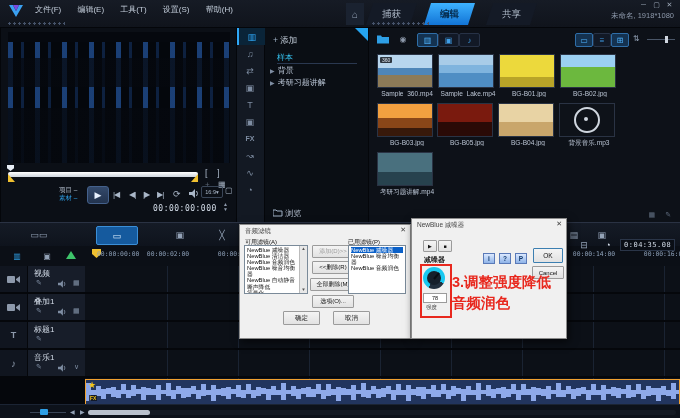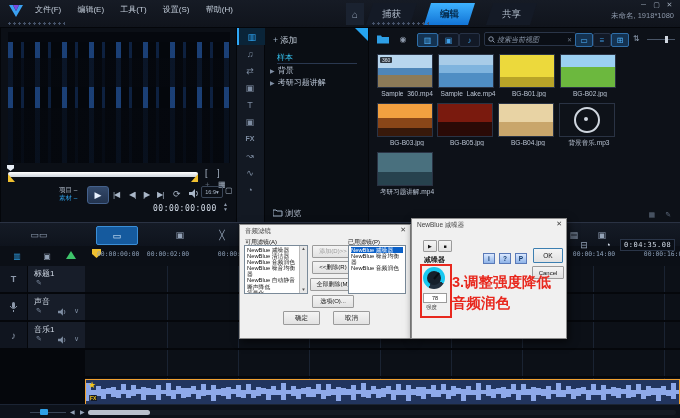--- a/index.html
+++ b/index.html
@@ -183,28 +183,20 @@
 
   <div class="abs panel" style="left:368px;top:27px;width:312px;height:195px;background:#0d1118;">
     <div class="abs grip" style="left:2px;top:-6px;width:58px;"></div>
     <svg class="abs" style="left:8px;top:6px;" width="13" height="10" viewBox="0 0 13 10">
         <path d="M0,1.5 h4 l1,1.5 h7 v6.5 h-12 z" fill="#2e9fe6"></path>
       </svg>
     <span class="abs ic" style="left:28px;top:5px;width:12px;height:12px;font-size:8px;color:#8d99ab;">◉</span>
     <div class="abs lbtn ic active" style="left:48px;top:5px;width:19px;height:12px;">▥</div>
     <div class="abs lbtn ic" style="left:69px;top:5px;width:19px;height:12px;">▣</div>
     <div class="abs lbtn ic" style="left:90px;top:5px;width:19px;height:12px;">♪</div>
-    <div class="abs search" style="left:115px;top:4px;width:84px;height:12px;">
-      <svg width="7" height="7" viewBox="0 0 7 7">
-          <circle cx="3" cy="3" r="2.2" fill="none" stroke="#8a96a8" stroke-width="1"></circle>
-          <line x1="4.6" y1="4.6" x2="6.5" y2="6.5" stroke="#8a96a8" stroke-width="1"></line>
-        </svg>
-      <input placeholder="搜索当前视图" style="">
-      <span style="color:#6a7686;font-size:6px;">✕</span>
-    </div>
     <div class="abs lbtn ic active" style="left:206px;top:5px;width:16px;height:12px;">▭</div>
     <div class="abs lbtn ic" style="left:224px;top:5px;width:16px;height:12px;">≡</div>
     <div class="abs lbtn ic active" style="left:242px;top:5px;width:16px;height:12px;">⊞</div>
     <span class="abs ic" style="left:264px;top:6px;font-size:8px;">⇅</span>
     <div class="abs" style="left:278px;top:11px;width:28px;height:1px;background:#4a5668;">
       <div style="position:absolute;left:18px;top:-3px;width:3px;height:7px;background:#cfd6df;"></div>
     </div>
 
     <div class="abs" style="left:8px;top:26px;display:flex;flex-wrap:wrap;width:302px;">
       <div style="width:60px;margin-right:1px;margin-bottom:6px;">
@@ -285,41 +277,55 @@
     <span class="rlabel" style="left:665px;transform:translateX(-50%);">00:00:16:00</span>
 
     <span class="abs ic" style="left:552px;top:-7px;width:12px;height:12px;font-size:9px;">⊕</span>
     <span class="abs ic" style="left:578px;top:-7px;width:12px;height:12px;font-size:9px;">⊟</span>
     <span class="abs ic" style="left:602px;top:-7px;width:12px;height:12px;font-size:9px;color:#d4dde9;">◔</span>
     <div class="abs tc" style="left:620px;top:-7px;background:#0a0e15;border:1px solid #2a3548;padding:1px 3px;font-size:7px;">0:04:35.08</div>
   </div>
 
   <div class="abs" style="left:0;top:266px;width:85px;">
     <div class="trackhead" style="position:relative;height:26px;">
+      <div class="ticoncell abs ic" style="left:0;top:0;width:27px;height:26px;">
+        <svg width="13" height="9" viewBox="0 0 13 9">
+            <rect x="0" y="1" width="8" height="7" rx="1" fill="#8d99ab"></rect>
+            <polygon points="9,4 13,1 13,8 9,5" fill="#8d99ab"></polygon>
+          </svg>
+      </div>
+      <span class="tname abs" style="left:34px;top:2px;">视频</span>
+      <span class="subic abs" style="left:36px;top:13px;">✎</span>
+      <svg class="abs" style="left:58px;top:14px;" width="9" height="8" viewBox="0 0 11 9">
+          <polygon points="0,3 3,3 6,0 6,9 3,6 0,6" fill="#7e8da2"></polygon>
+          <path d="M7.5,2 Q9.5,4.5 7.5,7" stroke="#7e8da2" fill="none" stroke-width="1"></path>
+        </svg>
+      <span class="subic abs" style="left:73px;top:13px;">▦</span>
+    </div>
+    <div class="trackhead" style="position:relative;height:26px;">
+      <div class="ticoncell abs ic" style="left:0;top:0;width:27px;height:26px;">
+        <svg width="13" height="9" viewBox="0 0 13 9">
+            <rect x="0" y="1" width="8" height="7" rx="1" fill="#8d99ab"></rect>
+            <polygon points="9,4 13,1 13,8 9,5" fill="#8d99ab"></polygon>
+          </svg>
+      </div>
+      <span class="tname abs" style="left:34px;top:2px;">叠加1</span>
+      <span class="subic abs" style="left:36px;top:13px;">✎</span>
+      <svg class="abs" style="left:58px;top:14px;" width="9" height="8" viewBox="0 0 11 9">
+          <polygon points="0,3 3,3 6,0 6,9 3,6 0,6" fill="#7e8da2"></polygon>
+          <path d="M7.5,2 Q9.5,4.5 7.5,7" stroke="#7e8da2" fill="none" stroke-width="1"></path>
+        </svg>
+      <span class="subic abs" style="left:73px;top:13px;">▦</span>
+    </div>
+    <div class="trackhead" style="position:relative;height:26px;">
       <div class="ticoncell abs ic" style="left:0;top:0;width:27px;height:26px;color:#8d99ab;font-size:9px;font-weight:bold;">
           <span>T</span>
         </div>
       <span class="tname abs" style="left:34px;top:2px;">标题1</span>
       <span class="subic abs" style="left:36px;top:13px;">✎</span>
-    </div>
-    <div class="trackhead" style="position:relative;height:26px;">
-      <div class="ticoncell abs ic" style="left:0;top:0;width:27px;height:26px;">
-        <svg width="9" height="11" viewBox="0 0 9 11">
-            <rect x="3" y="0" width="3" height="6" rx="1.5" fill="#8d99ab"></rect>
-            <path d="M1,4 q3.5,5 7,0" stroke="#8d99ab" fill="none" stroke-width="1"></path>
-            <line x1="4.5" y1="8" x2="4.5" y2="10" stroke="#8d99ab" stroke-width="1"></line>
-          </svg>
-      </div>
-      <span class="tname abs" style="left:34px;top:2px;">声音</span>
-      <span class="subic abs" style="left:36px;top:13px;">✎</span>
-      <svg class="abs" style="left:58px;top:14px;" width="9" height="8" viewBox="0 0 11 9">
-          <polygon points="0,3 3,3 6,0 6,9 3,6 0,6" fill="#7e8da2"></polygon>
-          <path d="M7.5,2 Q9.5,4.5 7.5,7" stroke="#7e8da2" fill="none" stroke-width="1"></path>
-        </svg>
-      <span class="subic abs" style="left:74px;top:13px;">∨</span>
     </div>
     <div class="trackhead" style="position:relative;height:26px;">
       <div class="ticoncell abs ic" style="left:0;top:0;width:27px;height:26px;color:#8d99ab;font-size:10px;">
           <span>♪</span>
         </div>
       <span class="tname abs" style="left:34px;top:2px;">音乐1</span>
       <span class="subic abs" style="left:36px;top:13px;">✎</span>
       <svg class="abs" style="left:58px;top:14px;" width="9" height="8" viewBox="0 0 11 9">
           <polygon points="0,3 3,3 6,0 6,9 3,6 0,6" fill="#7e8da2"></polygon>
           <path d="M7.5,2 Q9.5,4.5 7.5,7" stroke="#7e8da2" fill="none" stroke-width="1"></path>

